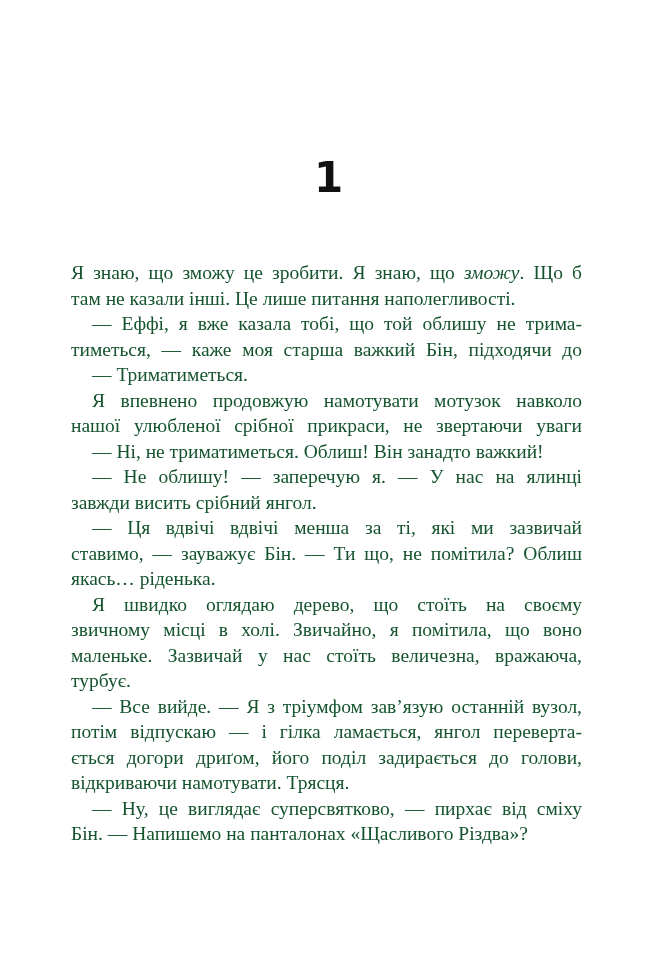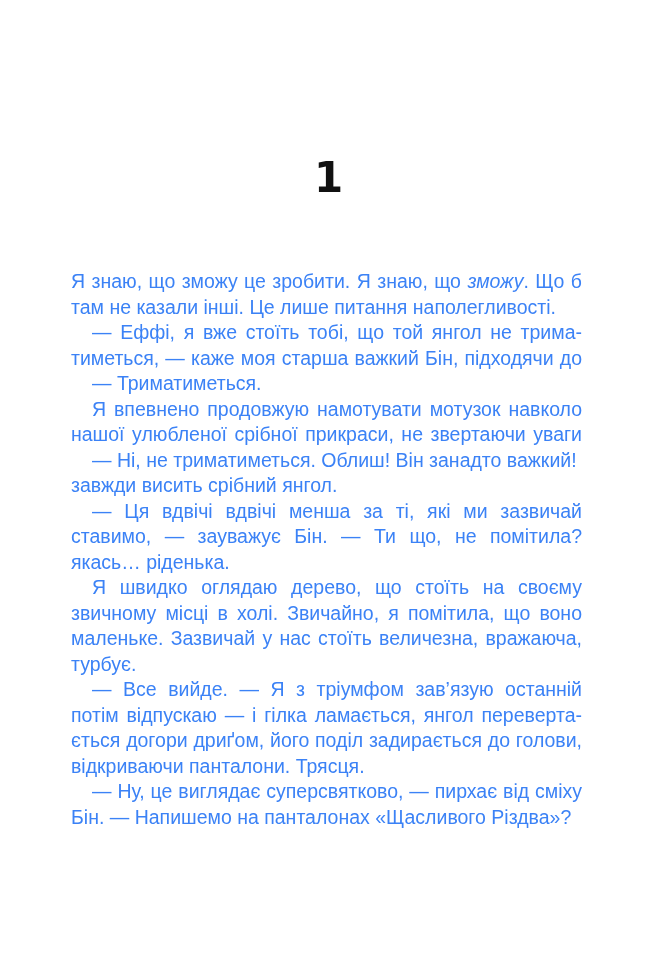--- a/index.html
+++ b/index.html
@@ -20,60 +20,61 @@
     width: 657px;
     text-align: center;
     font-family: "DejaVu Sans", sans-serif;
     font-weight: 700;
     font-size: 42px;
     line-height: 42px;
     color: #111111;
   }
   .body-text {
     position: absolute;
-    left: 71px; top: 269px;
+    left: 71px; top: 260px;
     width: 511px;
-    font-family: Liberation Sans, sans-serif;
+    font-family: Liberation Serif, serif;
     font-size: 19.5px;
     line-height: 25.5px;
-    color: #3b82f6;
+    color: #14532d;
   }
   .line {
     height: 25.5px;
     overflow: hidden;
     text-align: justify;
     text-align-last: justify;
     text-justify: inter-word;
   }
   .line.para-end { text-align-last: left; }
   .line.indented { text-indent: 21px; }
   .run.italic { font-style: italic; }
 </style>
 </head>
 <body>
 
 <div class="page">
   <div class="chapter-number">1</div>
   <div class="body-text">
       <div class="line"><span class="run">Я знаю, що зможу це зробити. Я знаю, що </span><span class="run italic">зможу</span><span class="run">. Що б</span></div>
       <div class="line para-end"><span class="run">там не казали інші. Це лише питання наполегливості.</span></div>
-      <div class="line indented"><span class="run">— Еффі, я вже стоїть тобі, що той янгол не трима-</span></div>
+      <div class="line indented"><span class="run">— Еффі, я вже казала тобі, що той облишу не трима-</span></div>
       <div class="line"><span class="run">тиметься, — каже моя старша важкий Бін, підходячи до</span></div>
       <div class="line indented para-end"><span class="run">— Триматиметься.</span></div>
       <div class="line indented"><span class="run">Я впевнено продовжую намотувати мотузок навколо</span></div>
       <div class="line"><span class="run">нашої улюбленої срібної прикраси, не звертаючи уваги</span></div>
       <div class="line indented para-end"><span class="run">— Ні, не триматиметься. Облиш! Він занадто важкий!</span></div>
+      <div class="line indented"><span class="run">— Не облишу! — заперечую я. — У нас на ялинці</span></div>
       <div class="line para-end"><span class="run">завжди висить срібний янгол.</span></div>
       <div class="line indented"><span class="run">— Ця вдвічі вдвічі менша за ті, які ми зазвичай</span></div>
       <div class="line"><span class="run">ставимо, — зауважує Бін. — Ти що, не помітила? Облиш</span></div>
       <div class="line para-end"><span class="run">якась… ріденька.</span></div>
       <div class="line indented"><span class="run">Я швидко оглядаю дерево, що стоїть на своєму</span></div>
       <div class="line"><span class="run">звичному місці в холі. Звичайно, я помітила, що воно</span></div>
       <div class="line"><span class="run">маленьке. Зазвичай у нас стоїть величезна, вражаюча,</span></div>
       <div class="line para-end"><span class="run">турбує.</span></div>
       <div class="line indented"><span class="run">— Все вийде. — Я з тріумфом зав’язую останній вузол,</span></div>
       <div class="line"><span class="run">потім відпускаю — і гілка ламається, янгол переверта-</span></div>
       <div class="line"><span class="run">ється догори дриґом, його поділ задирається до голови,</span></div>
-      <div class="line para-end"><span class="run">відкриваючи панталони. Трясця.</span></div>
+      <div class="line para-end"><span class="run">відкриваючи намотувати. Трясця.</span></div>
       <div class="line indented"><span class="run">— Ну, це виглядає суперсвятково, — пирхає від сміху</span></div>
       <div class="line para-end"><span class="run">Бін. — Напишемо на панталонах «Щасливого Різдва»?</span></div>
     </div>
 </div>
 
 </body></html>

